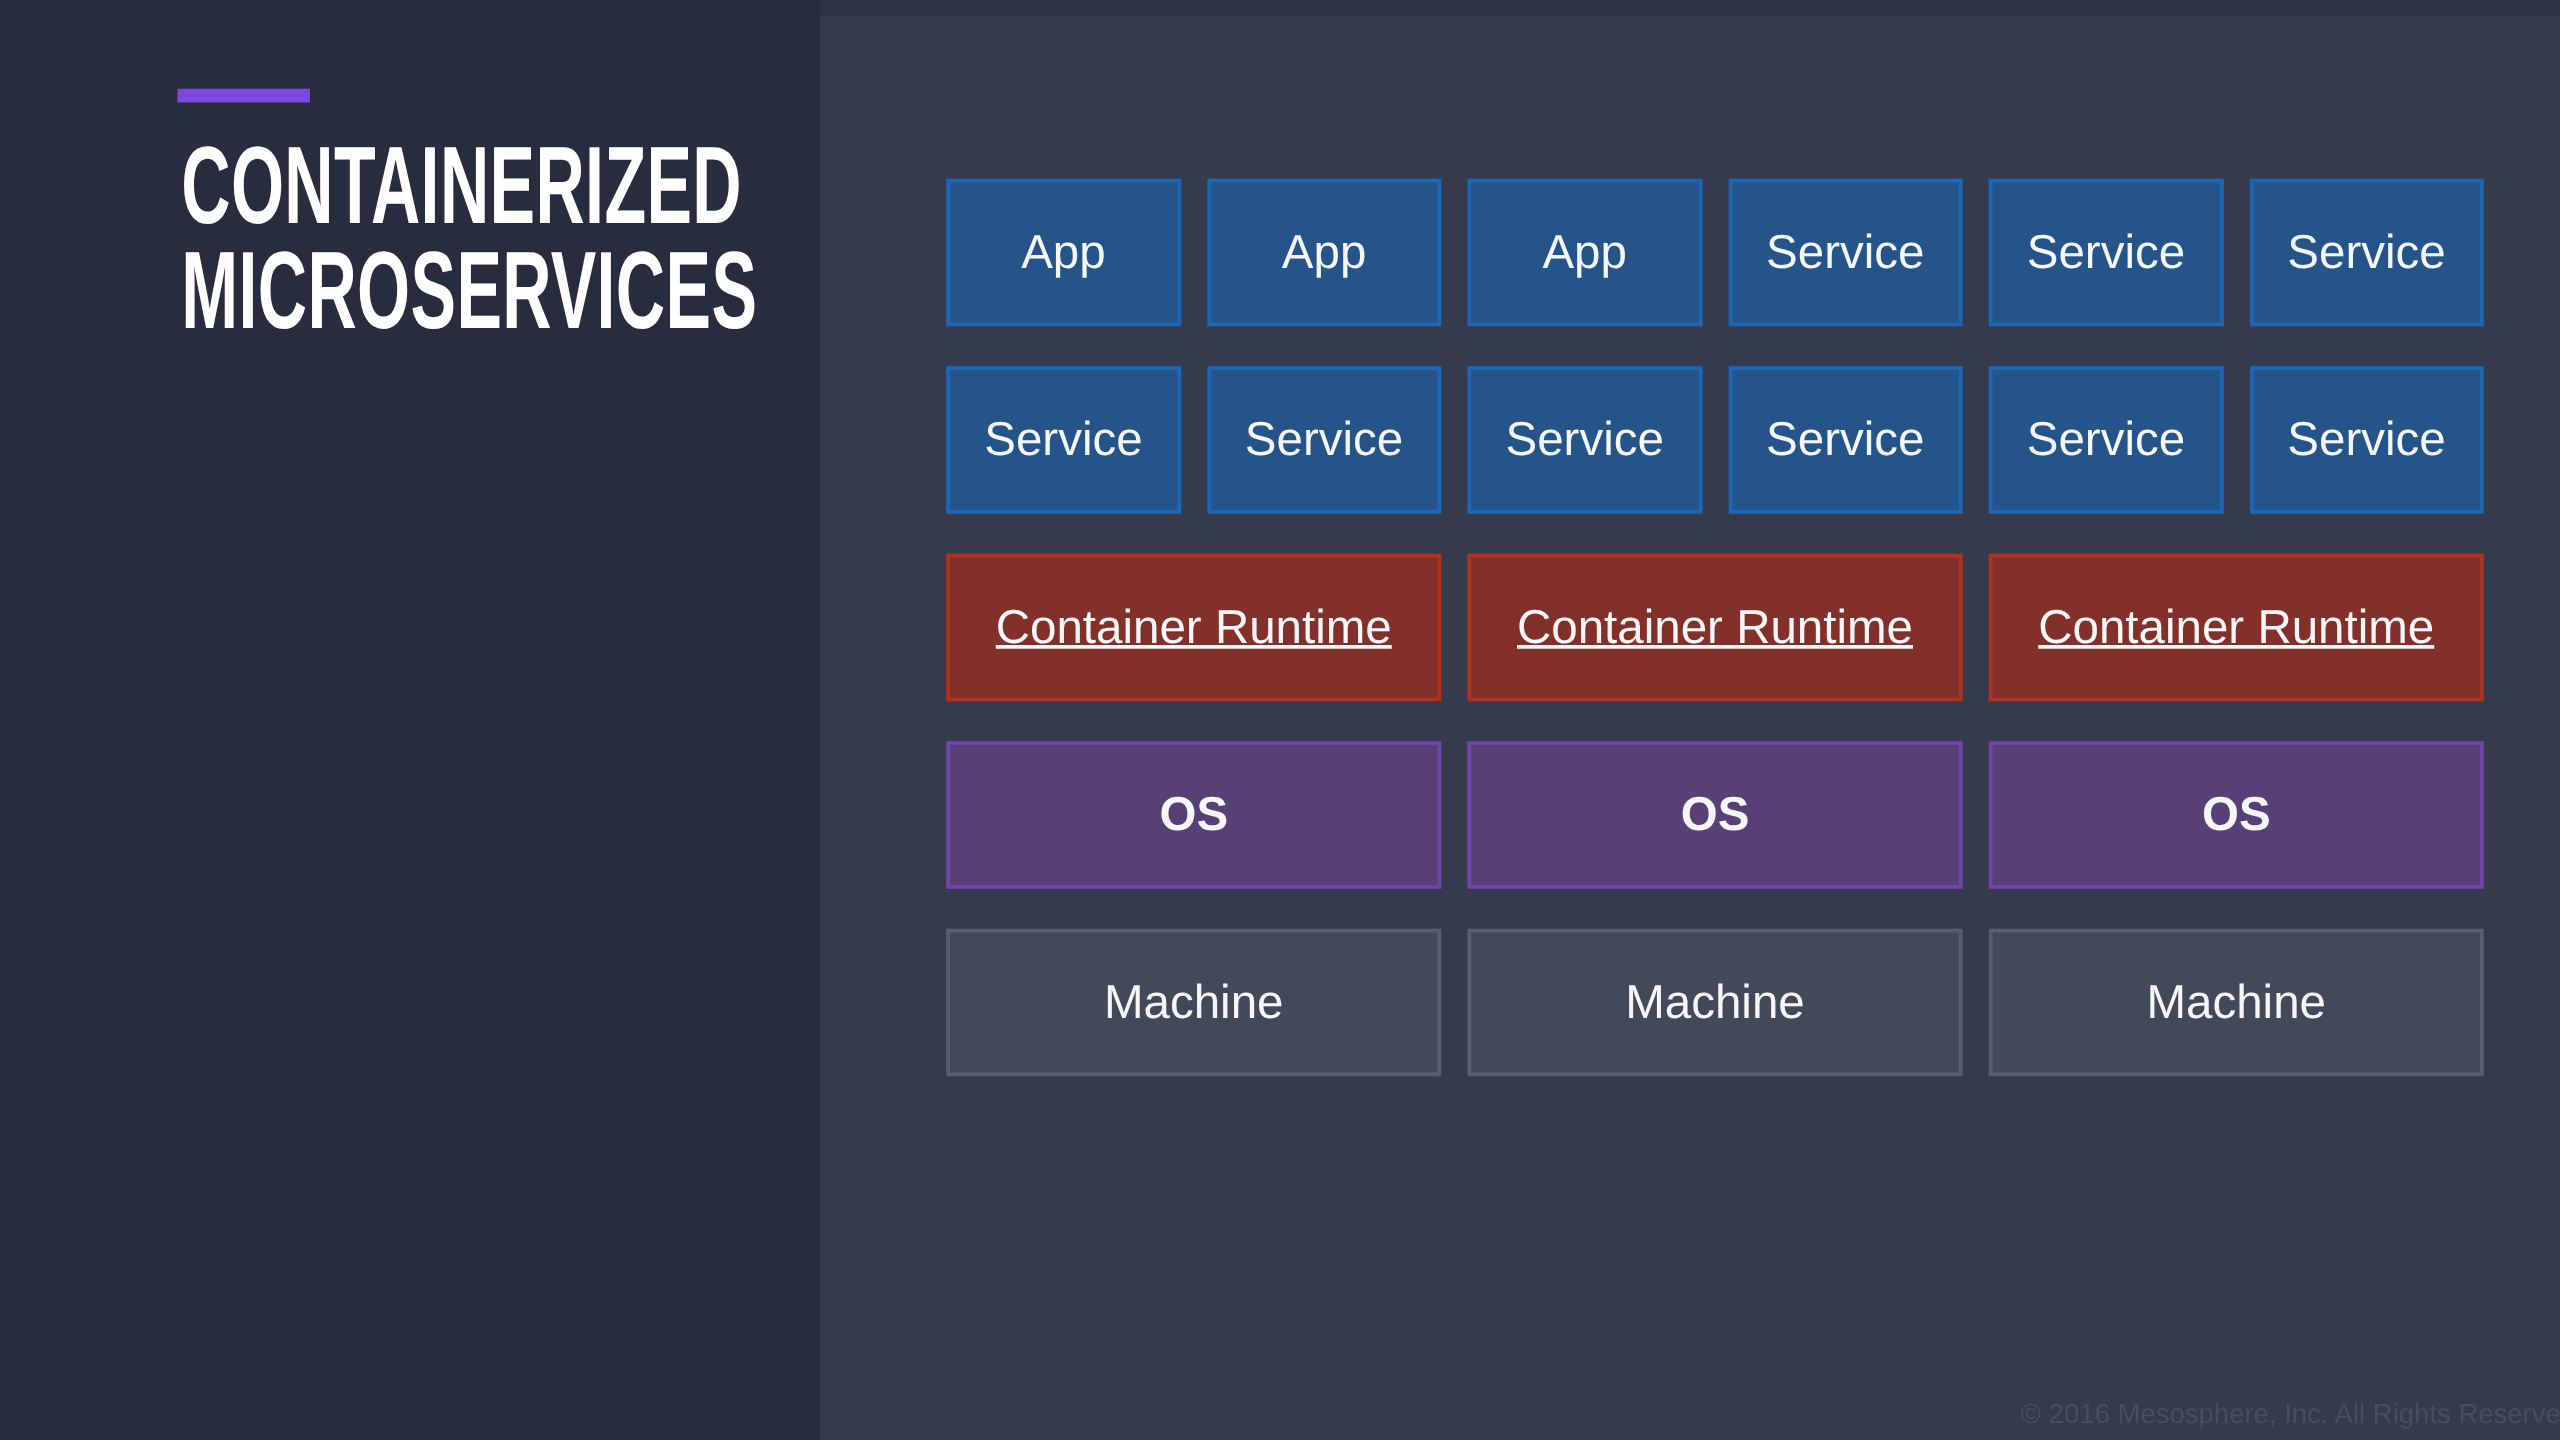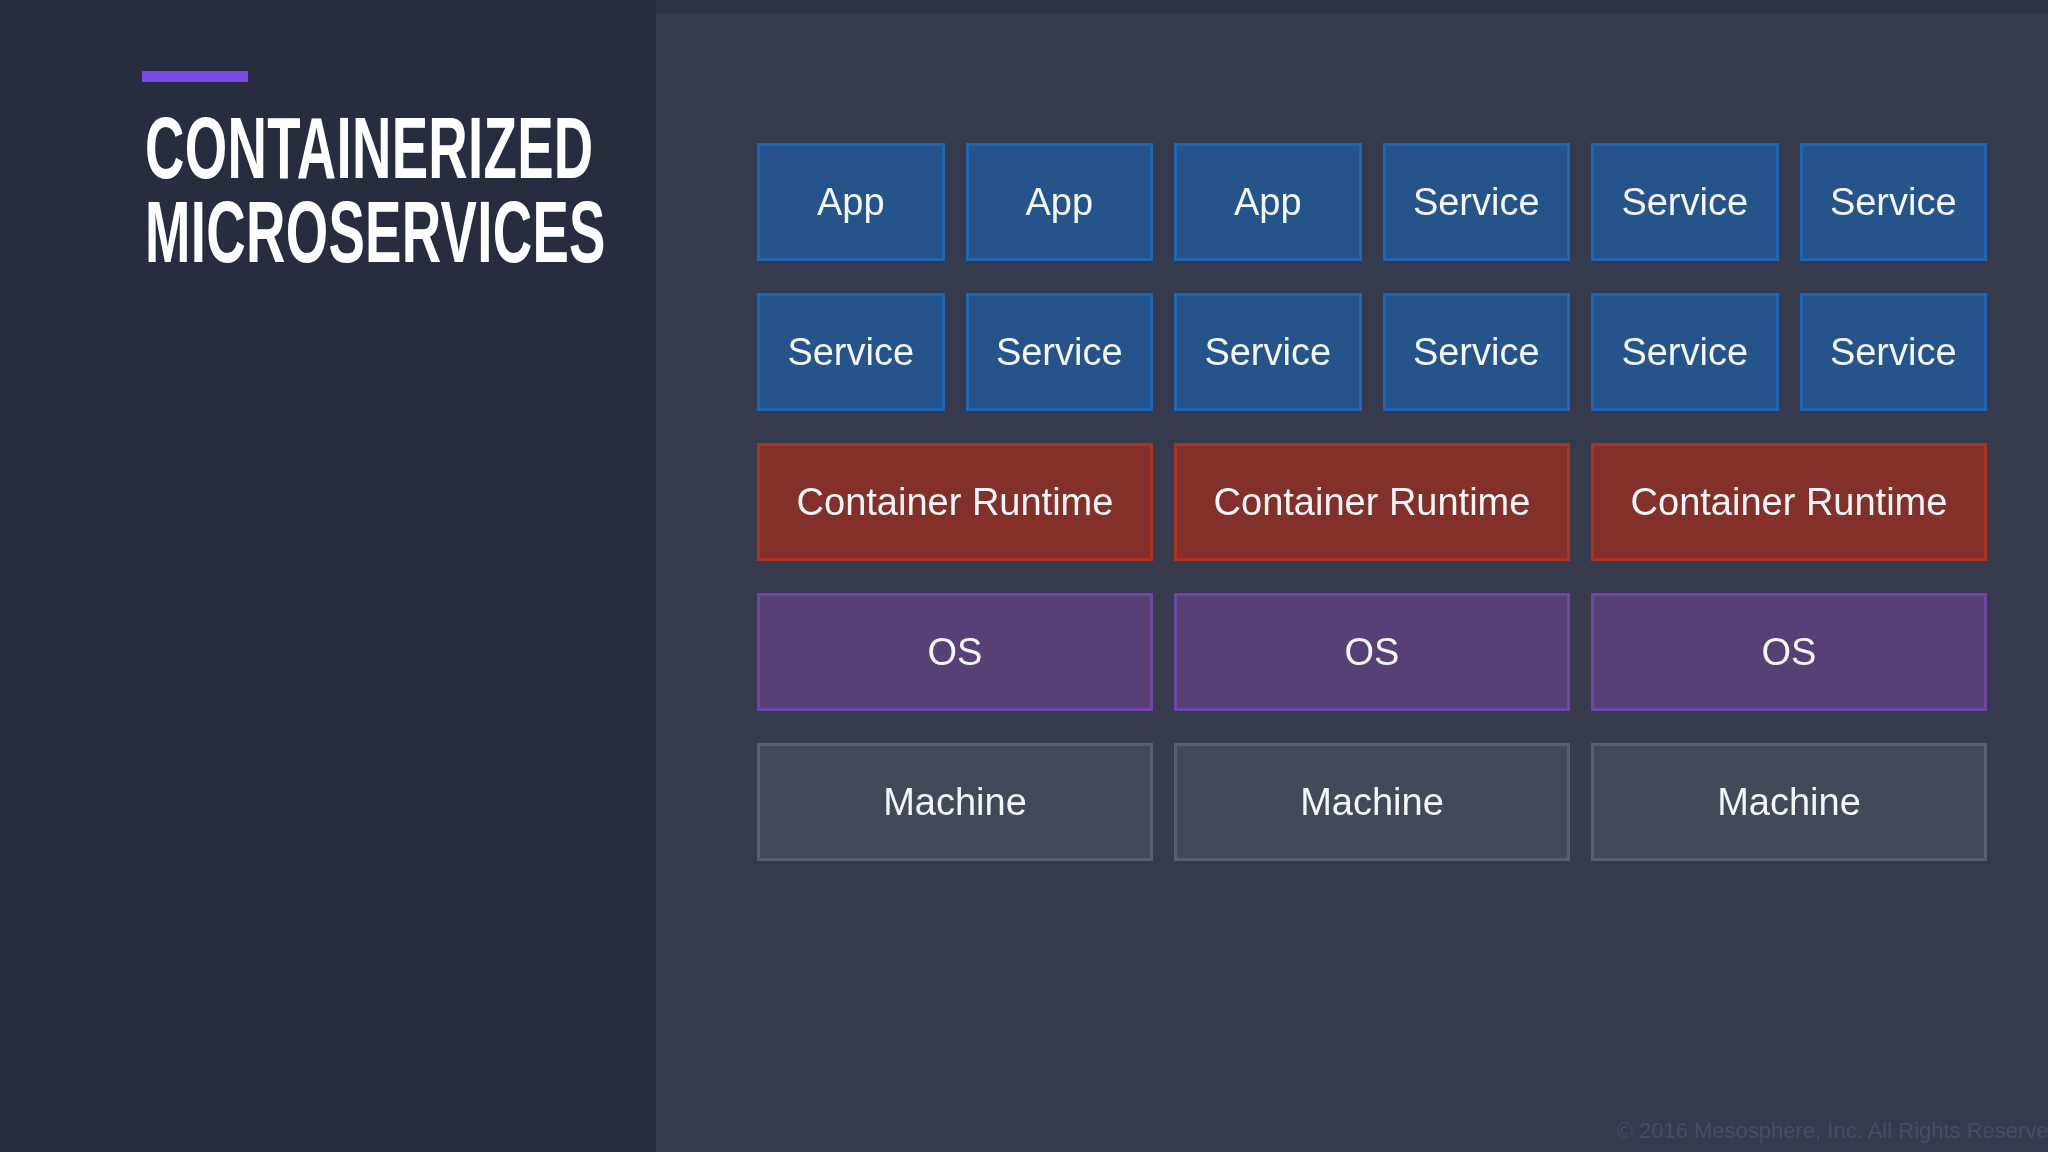--- a/index.html
+++ b/index.html
@@ -39,22 +39,22 @@
     display: flex; flex-direction: column; gap: 32px;
   }
   .row { display: flex; gap: 21px; }
   .box {
     flex: 1 1 0; height: 118px; box-sizing: border-box;
     display: flex; align-items: center; justify-content: center;
     border: 3px solid transparent;
     color: #f4f6f8; font-size: 38px;
   }
   .box.blue   { background: var(--blue_fill, #24548a);  border-color: var(--blue_border, #1d65b5); }
-  .box.red    { background: var(--red_fill, #823029);   border-color: var(--red_border, #ac3322); }
-  .box.purple { background: var(--purple_fill, #564075);border-color: var(--purple_border, #7044a8); }
+  .box.red    { background: var(--red_fill, #823029);   border-color: var(--red_border, #ac3322); text-decoration: underline; }
+  .box.purple { background: var(--purple_fill, #564075);border-color: var(--purple_border, #7044a8); font-weight: bold; }
   .box.slate  { background: var(--slate_fill, #424a5a); border-color: var(--slate_border, #565e70); }
   
   .copyright {
     position: absolute; right: 89px; bottom: 8px;
     color: #454e63; font-size: 22px;
   }
 </style>
 </head>
 <body>
 

